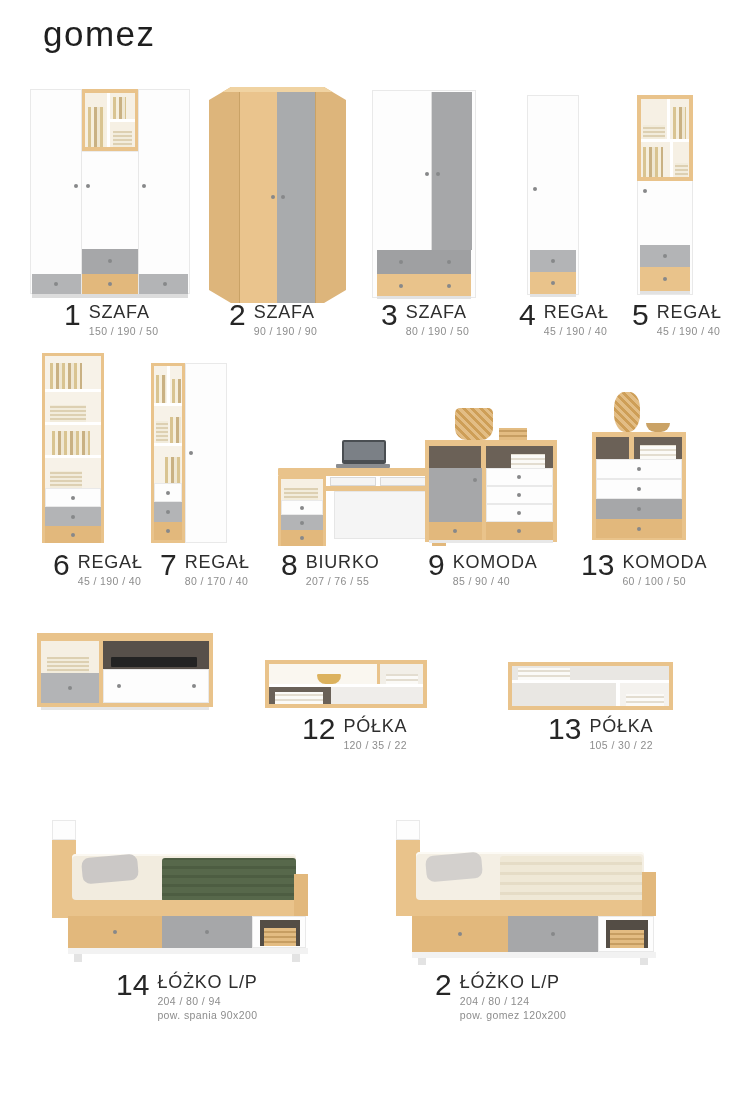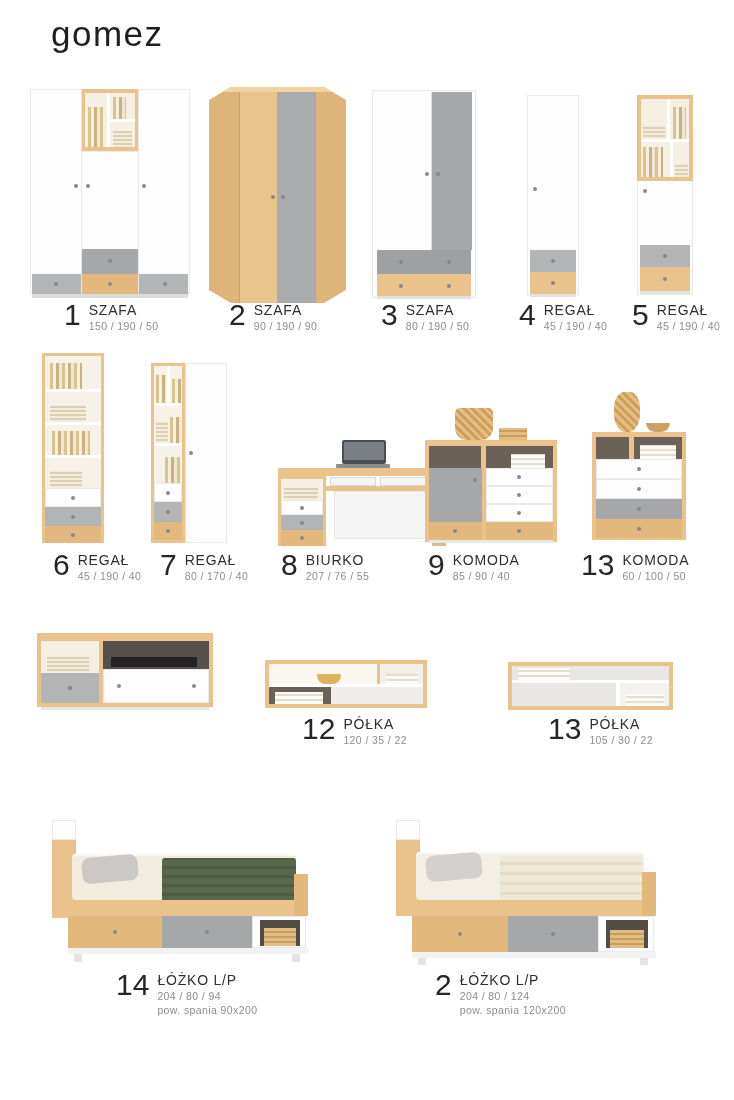--- a/index.html
+++ b/index.html
@@ -13,26 +13,26 @@
   .wd2{background:#e2b87c;}
   .gr{background:#a6a7a9;}
   .gr2{background:#b3b4b6;}
   .dk{background:#6b6157;}
   .int{background:#f6f0e4;}
   .kn{position:absolute;width:4px;height:4px;border-radius:50%;background:#87888a;}
   .bv{background:repeating-linear-gradient(90deg,#d9c491 0 3px,#f6efdd 3px 6px,#c9b183 6px 9px,#efe7d2 9px 12px);}
   .bh{background:repeating-linear-gradient(0deg,#f2ecdc 0 2px,#ddd0b2 2px 4px);}
   .bw{background:repeating-linear-gradient(0deg,#fbfaf7 0 3px,#e3ddd0 3px 5px);}
   .bt{background:repeating-linear-gradient(0deg,#e3bc82 0 3px,#c79e62 3px 5px);}
-  #logo{position:absolute;left:51px;top:14px;font-size:35px;font-weight:400;
+  #logo{position:absolute;left:43px;top:14px;font-size:35px;font-weight:400;
         letter-spacing:1.5px;color:#1f1f1f;}
   .label{position:absolute;display:flex;gap:8px;align-items:flex-start;}
   .num{font-size:30px;font-weight:400;color:#262626;line-height:0.95;}
   .meta{display:flex;flex-direction:column;padding-top:1px;}
-  .nm{font-size:14px;letter-spacing:0.8px;color:#2e2e2e;line-height:1.2;}
+  .nm{font-size:18px;letter-spacing:0.8px;color:#2e2e2e;line-height:1.2;}
   .dims,.extra{font-size:10.5px;color:#8d8d8d;letter-spacing:0.4px;line-height:1.35;}
 </style>
 </head>
 <body>
 
 <div id="page">
 
   <div id="logo">gomez</div>
 
   <div class="img" style="left:30px;top:89px;width:160px;height:212px">
@@ -390,17 +390,17 @@
         <span class="nm">ŁÓŻKO L/P</span>
     <span class="dims">204 / 80 / 94</span>
     <span class="extra">pow. spania 90x200</span>
       </span>
   </div>
   <div class="label" style="left:435px;top:971px">
     <span class="num">2</span>
     <span class="meta">
         <span class="nm">ŁÓŻKO L/P</span>
     <span class="dims">204 / 80 / 124</span>
-    <span class="extra">pow. spania 120x200</span>
+    <span class="extra">pow. gomez 120x200</span>
       </span>
   </div>
 
 </div>
 
 </body></html>

